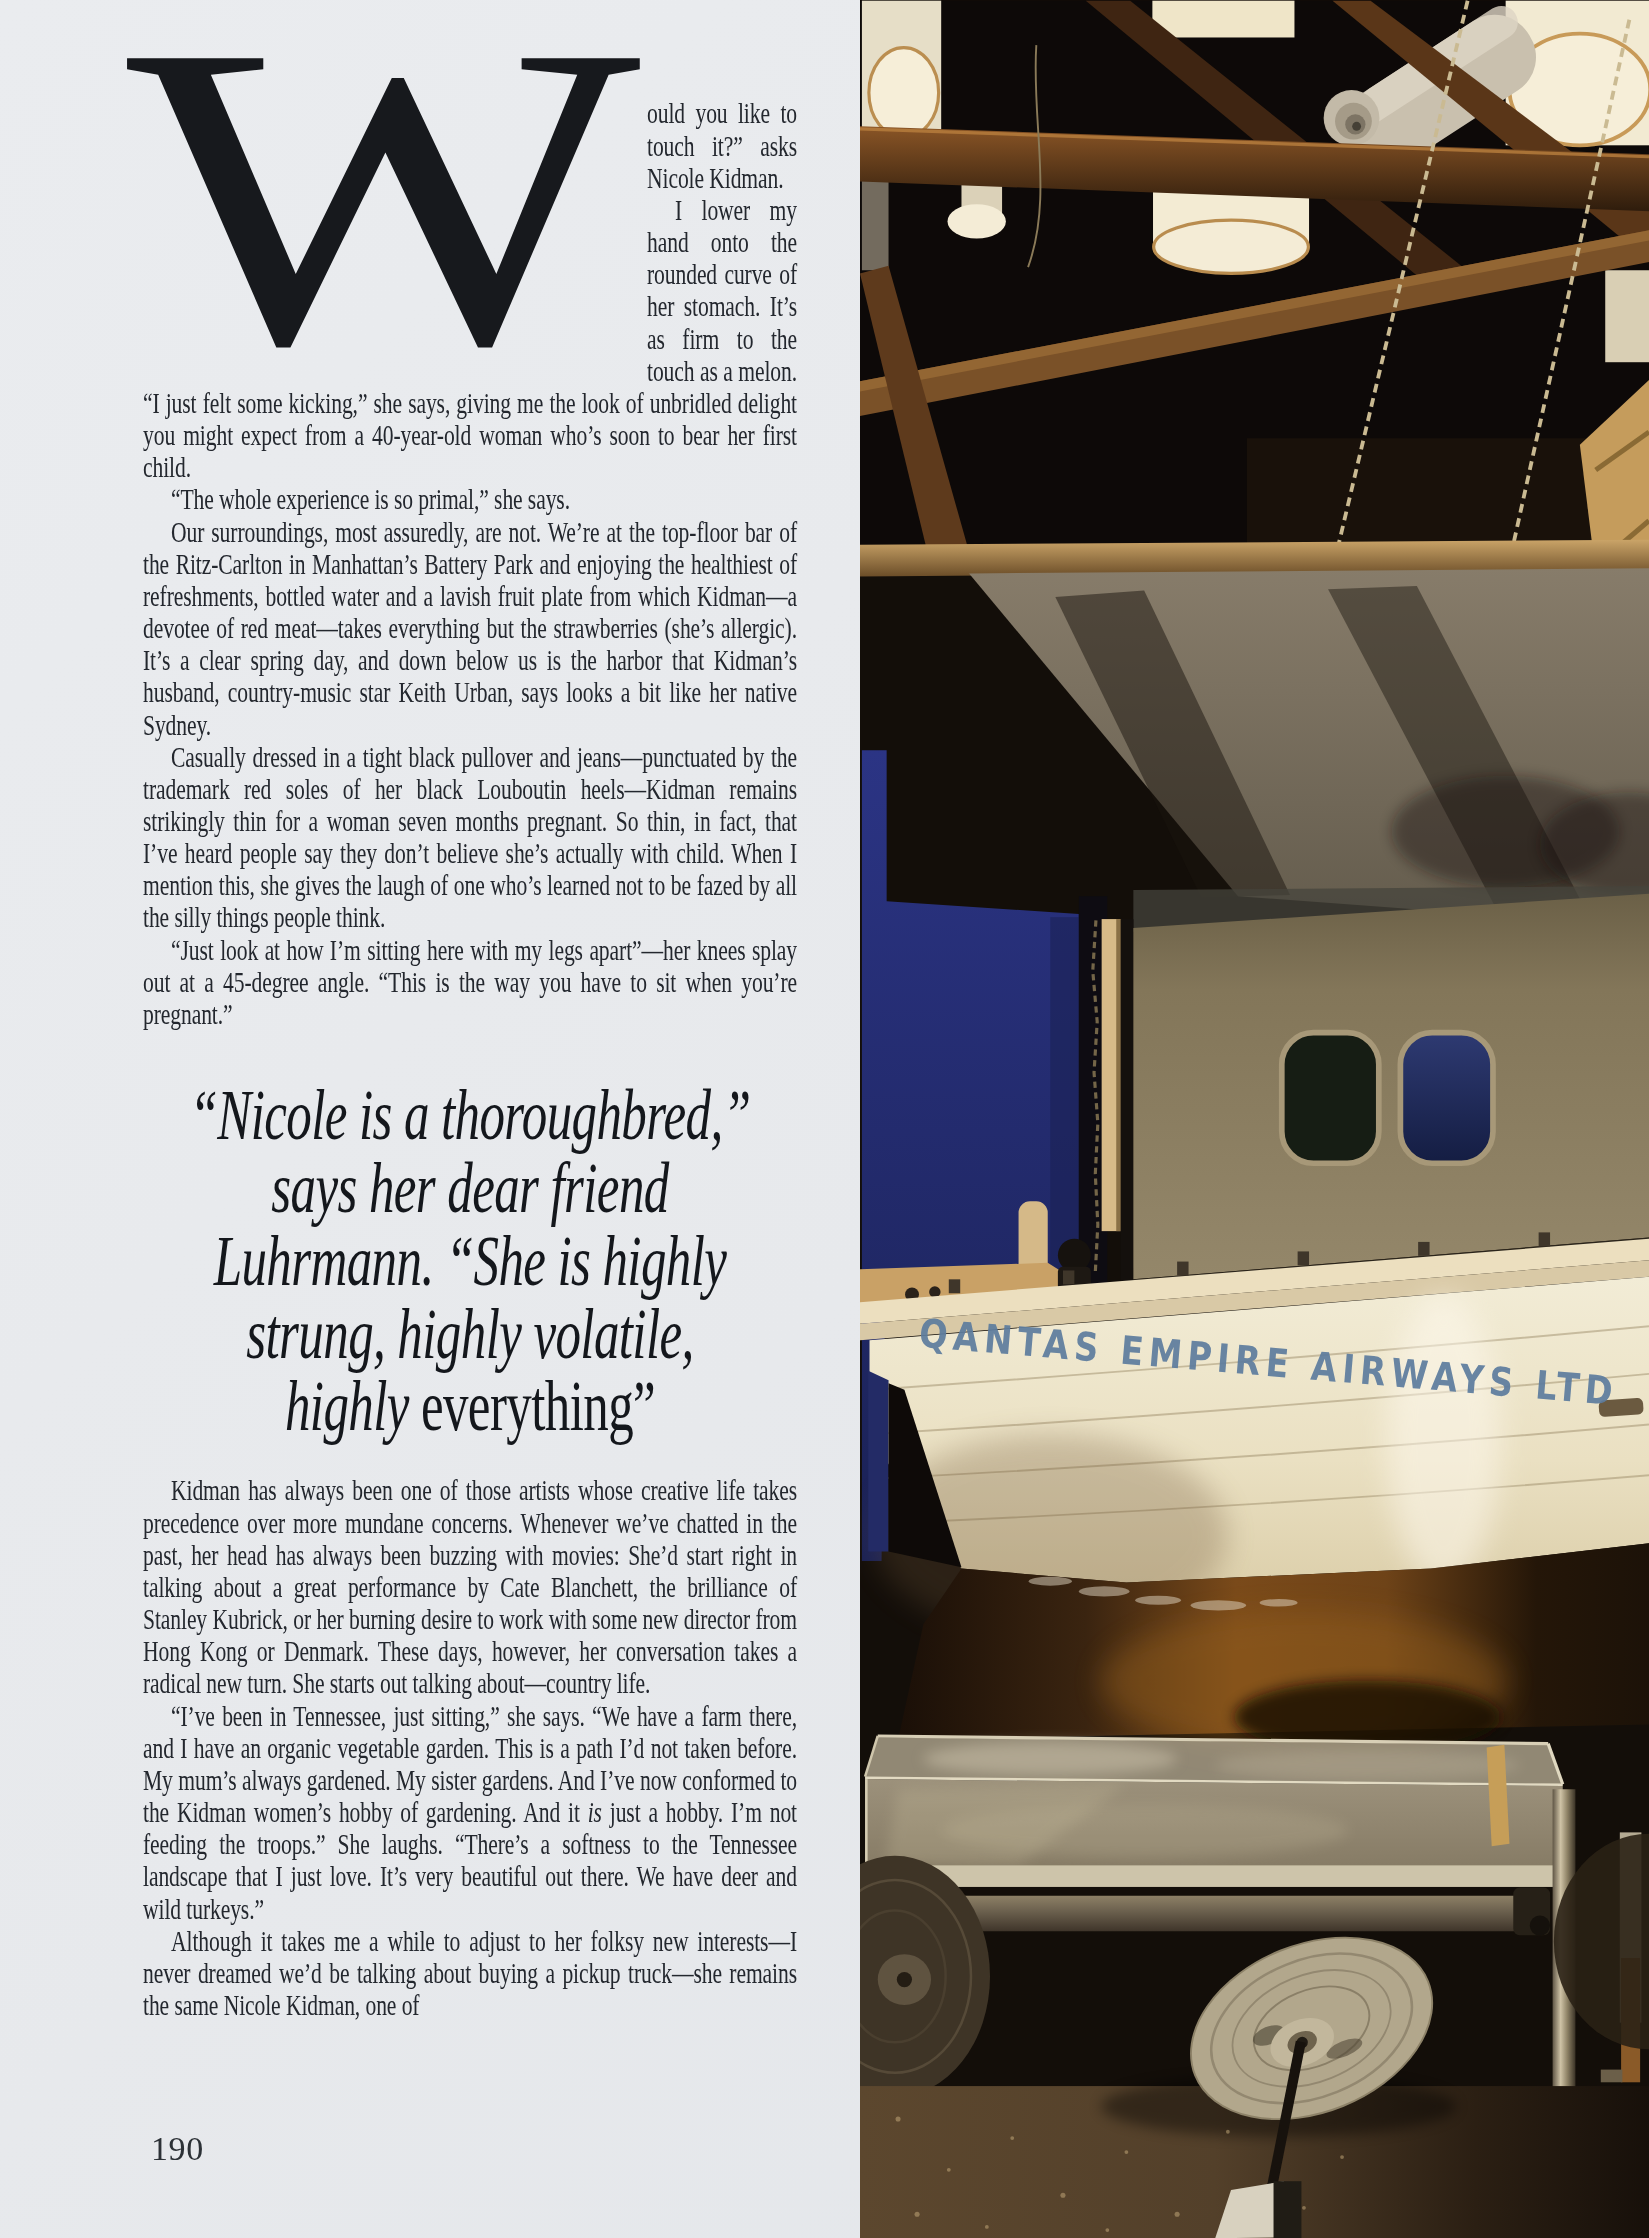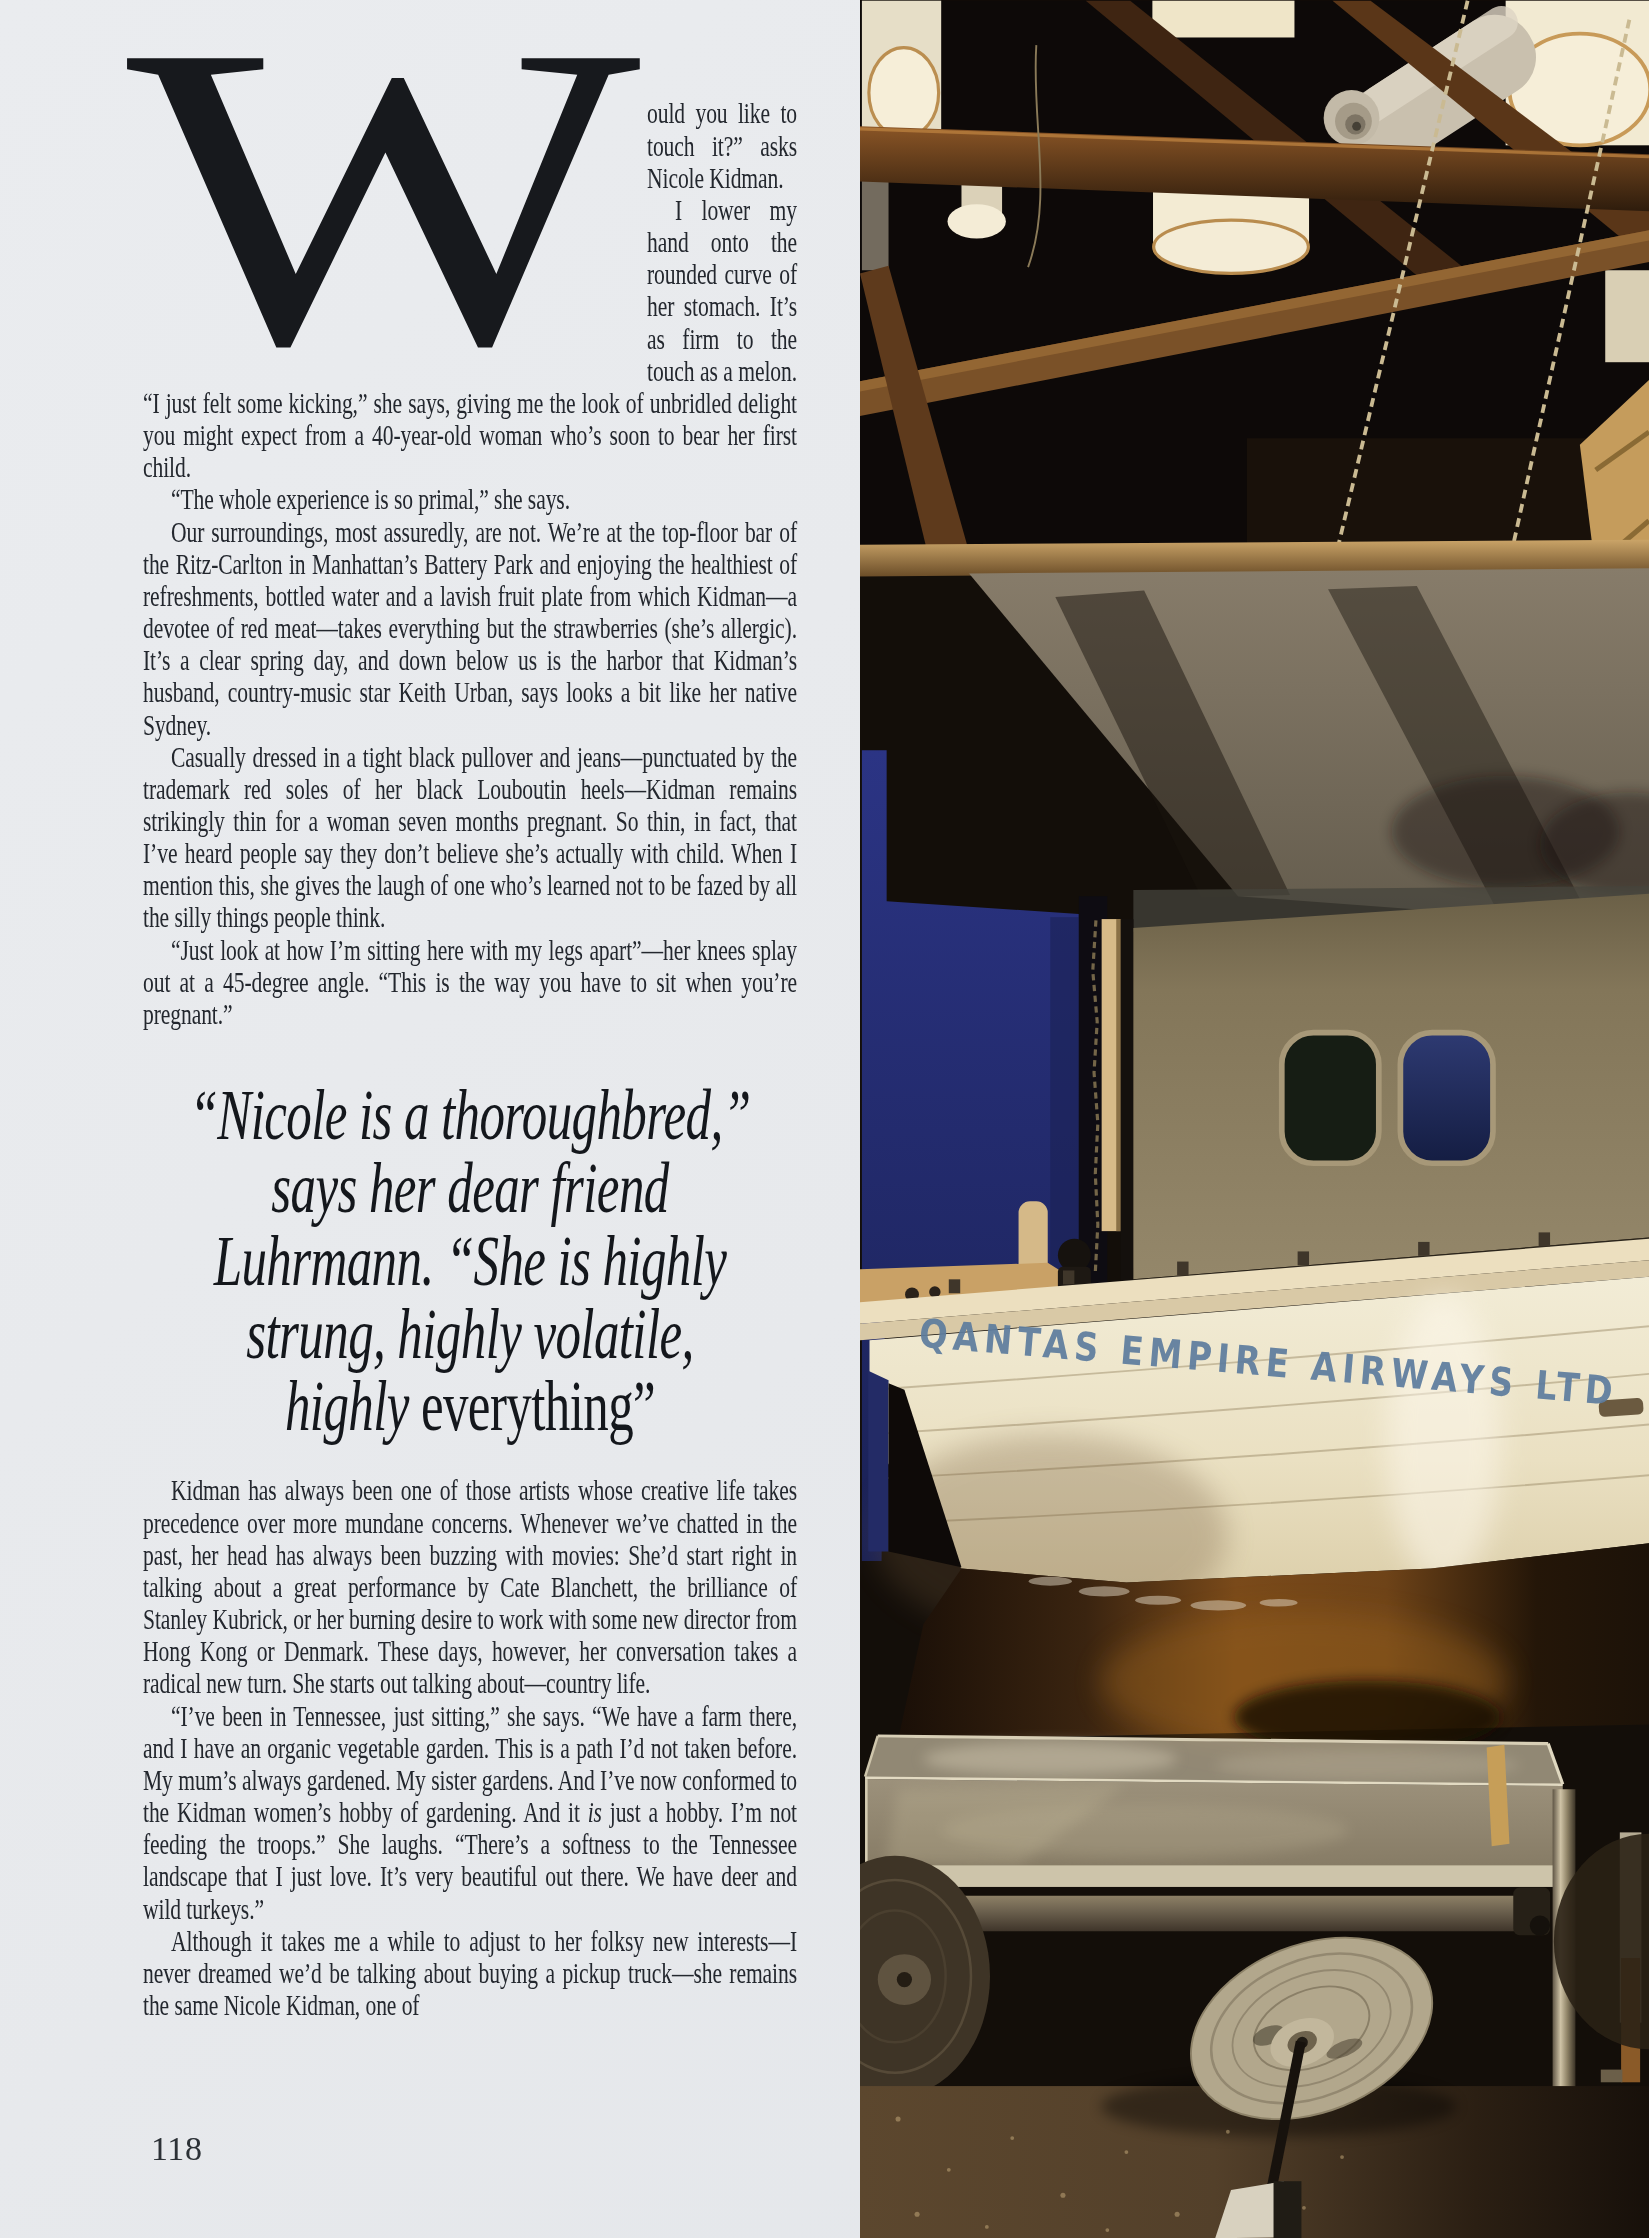--- a/index.html
+++ b/index.html
@@ -57,21 +57,21 @@
     <div>strung, highly volatile,</div>
     <div><span>highly </span><span class="rom">everything”</span></div>
   </div>
 
   <div class="block block-c">
     <p class="indent">Kidman has always been one of those artists whose creative life takes precedence over more mundane concerns. Whenever we’ve chatted in the past, her head has always been buzzing with movies: She’d start right in talking about a great performance by Cate Blanchett, the brilliance of Stanley Kubrick, or her burning desire to work with some new director from Hong Kong or Denmark. These days, however, her conversation takes a radical new turn. She starts out talking about—country life.</p>
     <p class="indent"><span>“I’ve been in Tennessee, just sitting,” she says. “We have a farm there, and I have an organic vegetable garden. This is a path I’d not taken before. My mum’s always gardened. My sister gardens. And I’ve now conformed to the Kidman women’s hobby of gardening. And it </span><span class="word-it">is</span><span> just a hobby. I’m not feeding the troops.” She laughs. “There’s a softness to the Tennessee landscape that I just love. It’s very beautiful out there. We have deer and wild turkeys.”</span></p>
     <p class="indent">Although it takes me a while to adjust to her folksy new interests—I never dreamed we’d be talking about buying a pickup truck—she remains the same Nicole Kidman, one of</p>
   </div>
 
-  <div class="page-number">118</div>
+  <div class="page-number">190</div>
 
   <div class="photo">
     <svg width="789" height="2239" viewBox="0 0 1244 3528">
       <defs>
         <linearGradient id="beamG" x1="0" y1="0" x2="0" y2="1">
           <stop offset="0" stop-color="#8a5526"></stop>
             <stop offset="1" stop-color="#2e1c0c"></stop>
         </linearGradient>
         <linearGradient id="tanBeamG" x1="0" y1="0" x2="0" y2="1">
           <stop offset="0" stop-color="#caa468"></stop>

